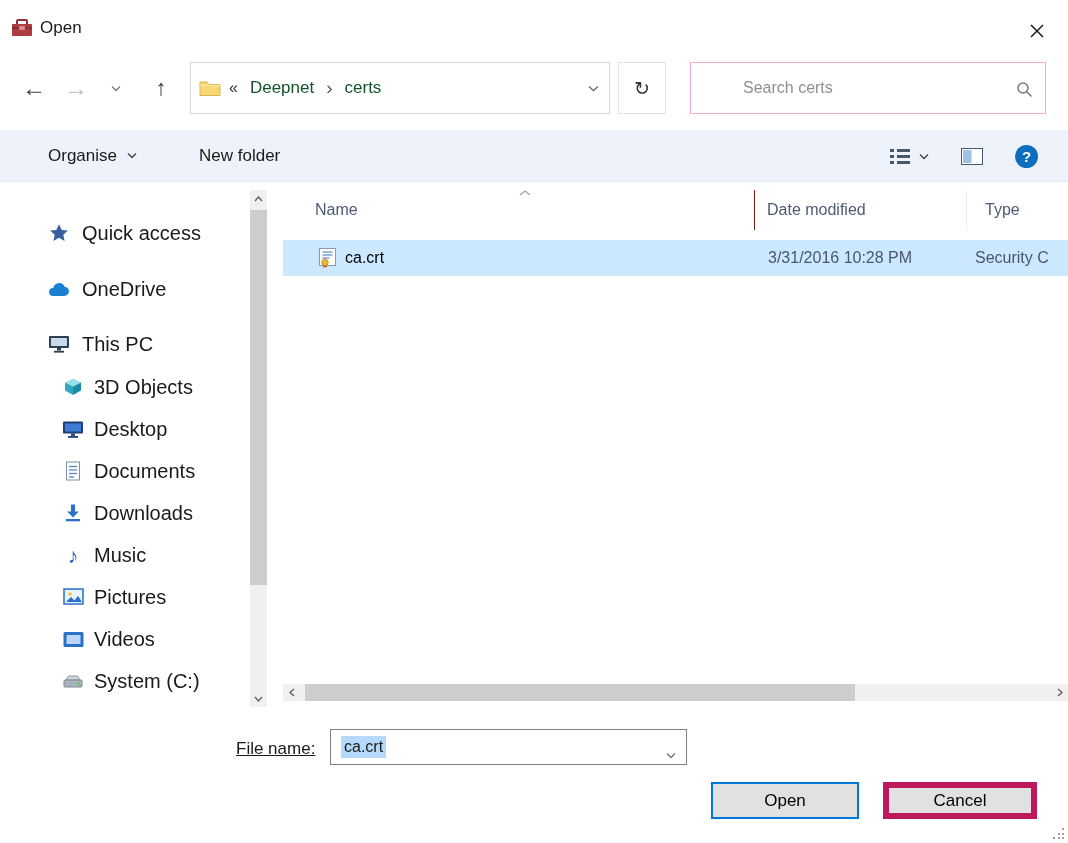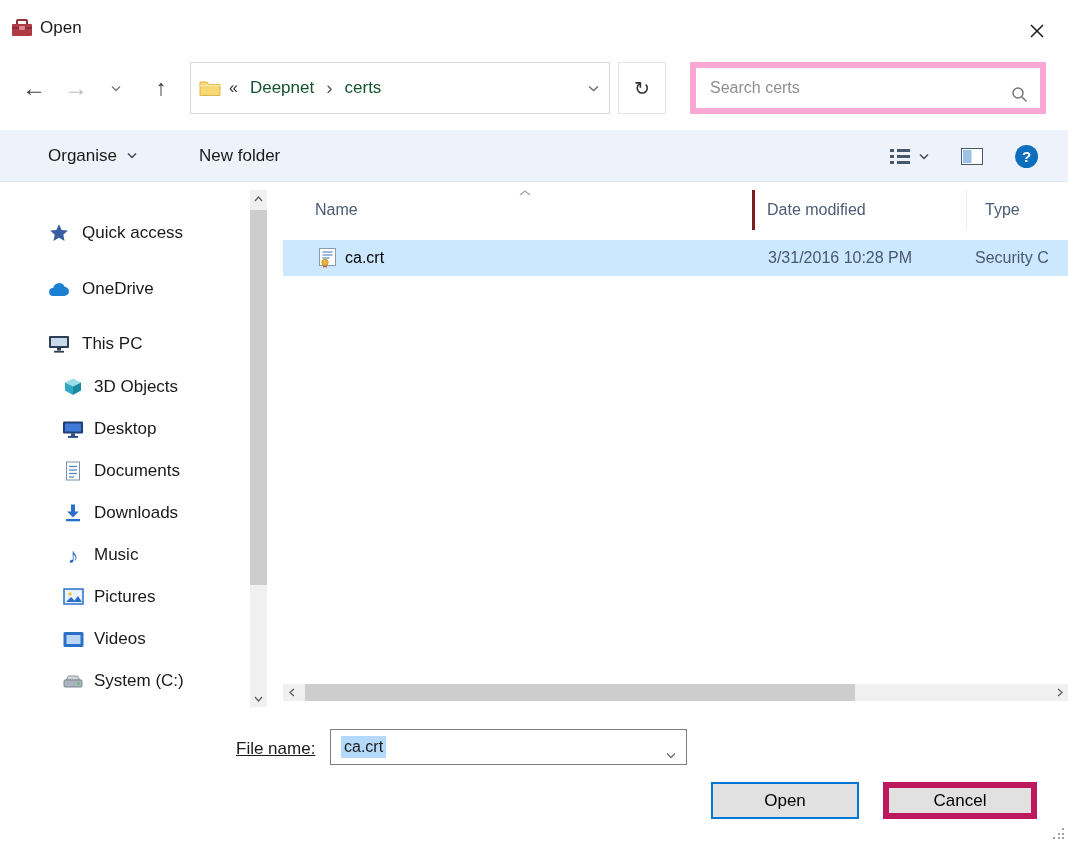--- a/index.html
+++ b/index.html
@@ -20,52 +20,52 @@
   .nav-fwd  { margin-left:6px; width:36px; color:#bdbdbd; }
   .nav-hist { margin-left:14px; width:16px; display:flex; justify-content:center; cursor:pointer; }
   .nav-up   { margin-left:20px; width:34px; font-size:22px; }
   .address-bar { margin-left:12px; width:420px; height:52px; border:1px solid #d6d6d6; background:#fff; display:flex; align-items:center; padding-left:8px; position:relative; cursor:text; }
   .folder-ic { margin-right:8px; flex:none; }
   .crumb-overflow { font-size:16px; color:#333; margin-right:6px; cursor:pointer; }
   .crumb { font-size:17px; color:#14532d; padding:0 6px; cursor:pointer; }
   .crumb-sep { font-size:19px; color:#555; padding:0 6px; }
   .address-chevron { position:absolute; right:0; top:0; width:32px; height:100%; display:flex; align-items:center; justify-content:center; cursor:pointer; }
   .refresh-btn { margin-left:8px; width:48px; height:52px; border:1px solid #e3e3e3; display:flex; align-items:center; justify-content:center; font-size:19px; color:#333; cursor:pointer; }
-  .search-box { margin-left:24px; width:356px; height:52px; border:6px solid #f9a8d4; position:relative; background:#fff; }
+  .search-box { margin-left:24px; width:356px; height:52px; border:1px solid #f9a8d4; position:relative; background:#fff;padding-left:38px; }
   .search-box input { width:100%; height:100%; border:none; outline:none; padding:0 40px 0 14px; font-size:16px; font-family:inherit; color:#1a1a1a; }
   .search-box input::placeholder { color:#8f8f8f; }
   .search-icon { position:absolute; right:12px; top:18px; cursor:pointer; }
 
   
   .command-bar { position:absolute; top:130px; left:0; right:0; height:52px; background:#eef2fa; border-bottom:1px solid #e2e8f0; display:flex; align-items:center; padding-left:48px; }
   .cmd-btn { display:flex; align-items:center; gap:10px; font-size:17px; color:#1a1a1a; cursor:pointer; }
   .cmd-new-folder { margin-left:62px; }
   .cmd-right { position:absolute; right:0; top:0; height:52px; display:flex; align-items:center; gap:32px; padding-right:30px; }
   .views-btn { display:flex; align-items:center; gap:9px; cursor:pointer; }
   .icon-btn { cursor:pointer; display:flex; align-items:center; }
   .help-btn { width:23px; height:23px; border-radius:50%; background:#0d6ebd; color:#fff; font-size:15px; font-weight:bold; display:flex; align-items:center; justify-content:center; cursor:pointer; }
 
   
   .content { position:absolute; top:182px; left:0; right:0; height:529px; background:#fff; }
 
   .side-item { position:absolute; left:0; width:250px; height:42px; display:flex; align-items:center; padding-left:48px; gap:12px; cursor:pointer; }
   .side-item.child { padding-left:62px; gap:10px; }
   .si-icon { width:22px; height:22px; display:flex; align-items:center; justify-content:center; flex:none; }
-  .si-label { font-size:17px; white-space:nowrap; }
+  .si-label { font-size:20px; white-space:nowrap; }
   .note-glyph { font-size:21px; color:#2563c4; line-height:1; }
 
   .v-scrollbar { position:absolute; left:250px; top:8px; width:17px; height:517px; background:#f0f0f0; }
   .v-arrow { position:absolute; left:0; width:17px; height:17px; display:flex; align-items:center; justify-content:center; cursor:pointer; }
   .v-arrow.down { bottom:0; }
   .v-thumb { position:absolute; left:0; top:20px; width:17px; height:375px; background:#cdcdcd; cursor:pointer; }
 
   .filepane { position:absolute; left:283px; top:0; right:0; height:529px; background:#fff; }
   .list-header { position:absolute; top:8px; left:0; right:0; height:40px; display:flex; }
   .col { display:flex; align-items:center; color:#4c5b73; font-size:16px; cursor:pointer; }
-  .col-name { width:472px; padding-left:32px; border-right:3px solid #7f1d1d;text-align:right; }
+  .col-name { width:472px; padding-left:32px; border-right:1px solid #7f1d1d;text-align:right; }
   .col-date { width:212px; padding-left:12px; border-right:1px solid #ececec; }
   .col-type { flex:1; padding-left:18px; }
   .sort-indicator { position:absolute; left:236px; top:0; }
 
   .file-row { position:absolute; top:58px; left:0; right:0; height:36px; background:#cce8ff; overflow:hidden; cursor:pointer; }
   .file-icon { position:absolute; left:34px; top:8px; }
   .cell-name { position:absolute; left:62px; top:0; line-height:36px; font-size:16px; color:#000; }
   .cell-date { position:absolute; left:485px; top:0; line-height:36px; font-size:16px; color:#4a566b; }
   .cell-type { position:absolute; left:692px; top:0; line-height:36px; font-size:16px; color:#4a566b; white-space:nowrap; }
 

